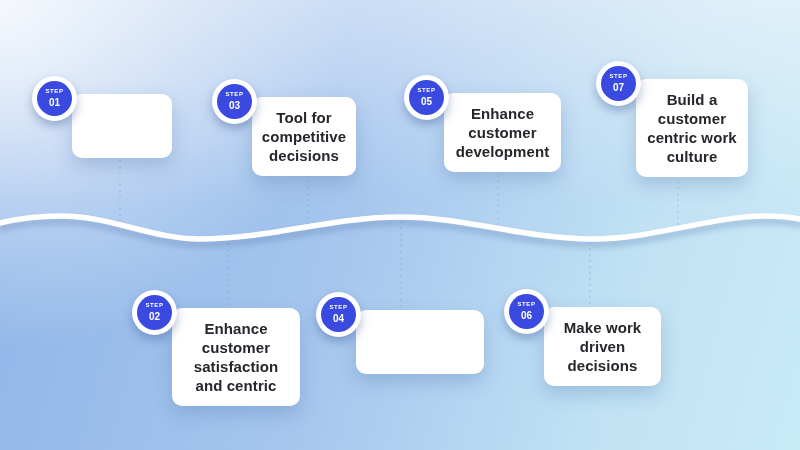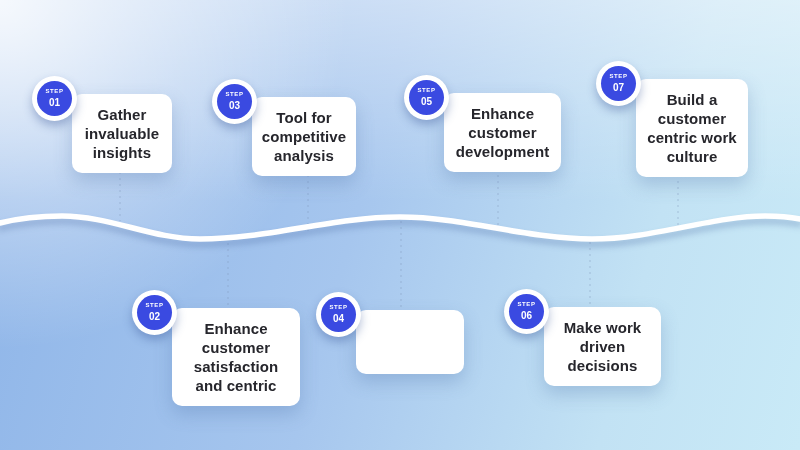--- a/index.html
+++ b/index.html
@@ -35,21 +35,21 @@
     color:#ffffff;
   }
   .badge-label{font-size:6px;letter-spacing:.6px;line-height:6px;font-weight:700;}
   .badge-number{font-size:10px;line-height:15px;font-weight:600;margin-top:1px;}
   
   .c1{left:72px;top:94px;width:100px;min-height:64px;}
   .c3{left:252px;top:97px;width:104px;min-height:74px;}
   .c5{left:444px;top:93px;width:117px;min-height:68px;}
   .c7{left:636px;top:79px;width:112px;min-height:88px;}
   .c2{left:172px;top:308px;width:128px;min-height:86px;}
-  .c4{left:356px;top:310px;width:108px;min-height:64px;}
+  .c4{left:356px;top:310px;width:128px;min-height:64px;}
   .c6{left:544px;top:307px;width:117px;min-height:64px;}
   .wave-path{filter:drop-shadow(0 5px 3px rgba(80,110,165,.38));}
 </style>
 </head>
 <body>
 
 <div class="canvas">
 
   <svg class="layer" viewBox="0 0 800 450">
     <g stroke="#7d93b5" stroke-opacity="0.45" stroke-width="1" stroke-dasharray="2 4">
@@ -70,31 +70,30 @@
          C 778 216, 790 217, 800 219" fill="none" stroke="#ffffff" stroke-width="5.5" stroke-linecap="round"></path>
   </svg>
 
   <div class="card c1">
     <div class="badge">
       <div class="badge-inner">
         <span class="badge-label">STEP</span>
         <span class="badge-number">01</span>
       </div>
     </div>
-    <div class="text">Gather invaluable insights</div>
   </div>
 
   <div class="card c3">
     <div class="badge">
       <div class="badge-inner">
         <span class="badge-label">STEP</span>
         <span class="badge-number">03</span>
       </div>
     </div>
-    <div class="text">Tool for competitive analysis</div>
+    <div class="text">Tool for competitive decisions</div>
   </div>
 
   <div class="card c5">
     <div class="badge">
       <div class="badge-inner">
         <span class="badge-label">STEP</span>
         <span class="badge-number">05</span>
       </div>
     </div>
     <div class="text">Enhance customer development</div>

